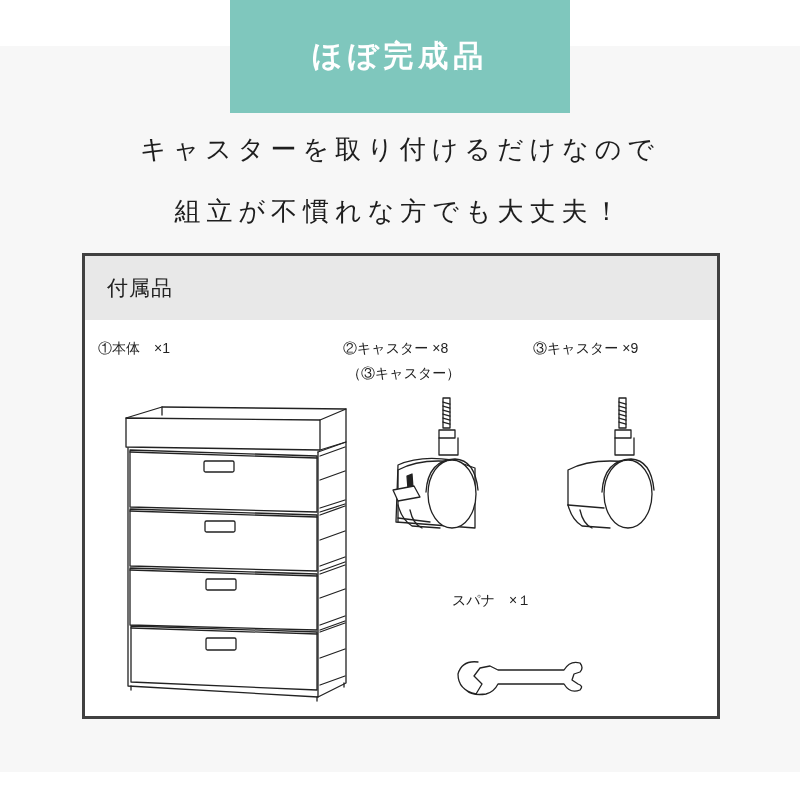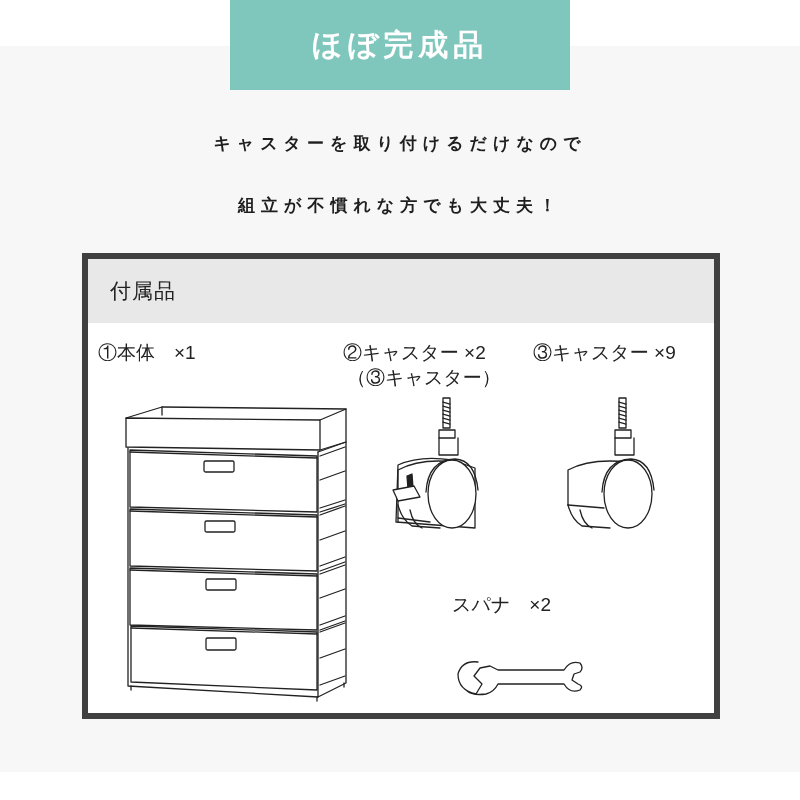--- a/index.html
+++ b/index.html
@@ -2,40 +2,40 @@
 <html><head>
 <meta charset="utf-8">
 <style>
   * { box-sizing: border-box; margin: 0; padding: 0; }
   html, body { width: 800px; height: 800px; overflow: hidden; background: #ffffff; }
   body { position: relative; font-family: "DejaVu Sans", "Liberation Sans", sans-serif; color: #222; }
 
   .bg-gray { position: absolute; left: 0; top: 46px; width: 800px; height: 726px; background: #f7f7f7; }
 
   .badge {
-    position: absolute; left: 230px; top: 0; width: 340px; height: 90px;
+    position: absolute; left: 230px; top: 0; width: 340px; height: 113px;
     background: #7fc7bd; display: flex; align-items: center; justify-content: center;
   }
   .badge span { color: #fff; font-size: 30px; font-weight: bold; letter-spacing: 5px; }
 
   .lead { position: absolute; left: 0; width: 800px; text-align: center;
-          font-size: 17px; font-weight: bold; letter-spacing: 6px; color: #1e1e1e; }
+          font-size: 26px; font-weight: normal; letter-spacing: 6px; color: #1e1e1e; }
   .lead.l1 { top: 132px; }
   .lead.l2 { top: 194px; }
 
   .card {
     position: absolute; left: 82px; top: 253px; width: 638px; height: 466px;
-    background: #fff; border: 6px solid #404040;
+    background: #fff; border: 3px solid #404040;
   }
   .card-head {
     height: 64px; background: #e8e8e8; display: flex; align-items: center; padding-left: 22px;
   }
   .card-head span { font-size: 21px; color: #222; letter-spacing: 1px; font-family: "Liberation Sans", sans-serif; }
 
-  .label { position: absolute; font-size: 19px; color: #222; white-space: pre; font-family: "Liberation Sans", sans-serif; }
+  .label { position: absolute; font-size: 14px; color: #222; white-space: pre; font-family: "Liberation Sans", sans-serif; }
 
   svg { position: absolute; overflow: visible; }
   svg * { fill: none; stroke: #222; stroke-width: 1.3; stroke-linejoin: round; stroke-linecap: round; }
   svg .fill-w { fill: #fff; }
   svg .fill-d { fill: #222; }
 </style>
 </head>
 <body>
 
 <div class="bg-gray"></div>
@@ -48,26 +48,26 @@
 <div class="lead l2">組立が不慣れな方でも大丈夫！</div>
 
 <div class="card">
   <div class="card-head">
     <span>付属品</span>
   </div>
 </div>
 
 <div class="label" style="left:98px; top:340px;">①本体　×1</div>
 
-<div class="label" style="left:343px; top:340px;">②キャスター ×2</div>
+<div class="label" style="left:343px; top:340px;">②キャスター ×8</div>
 <div class="label" style="left:347px; top:365px;">（③キャスター）</div>
 
 <div class="label" style="left:533px; top:340px;">③キャスター ×9</div>
 
-<div class="label" style="left:452px; top:592px;">スパナ　×2</div>
+<div class="label" style="left:452px; top:592px;">スパナ　×１</div>
 
 <svg style="left:0;top:0;" width="800" height="800">
 
   <path d="M126 418 L162 407 L346 409 L346 442 L320 450"></path>
   <path d="M162 407 L162 415"></path>
   <path class="fill-w" d="M126 418 L320 420 L320 450 L126 447 Z"></path>
   <path d="M320 420 L346 409"></path>
 
   <path d="M128 448 L128 686 L318 697 L318 452"></path>
   <path d="M318 452 L346 442 L346 683 L318 697"></path>

